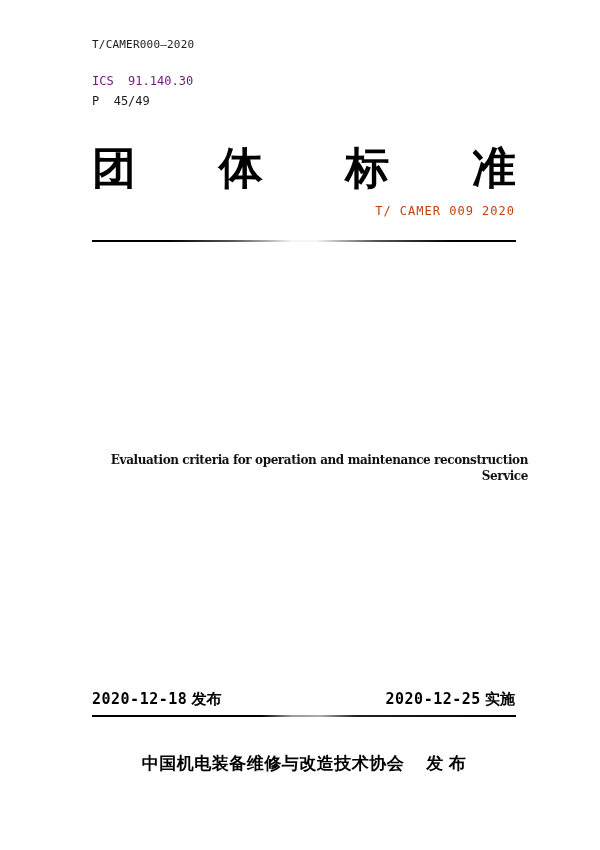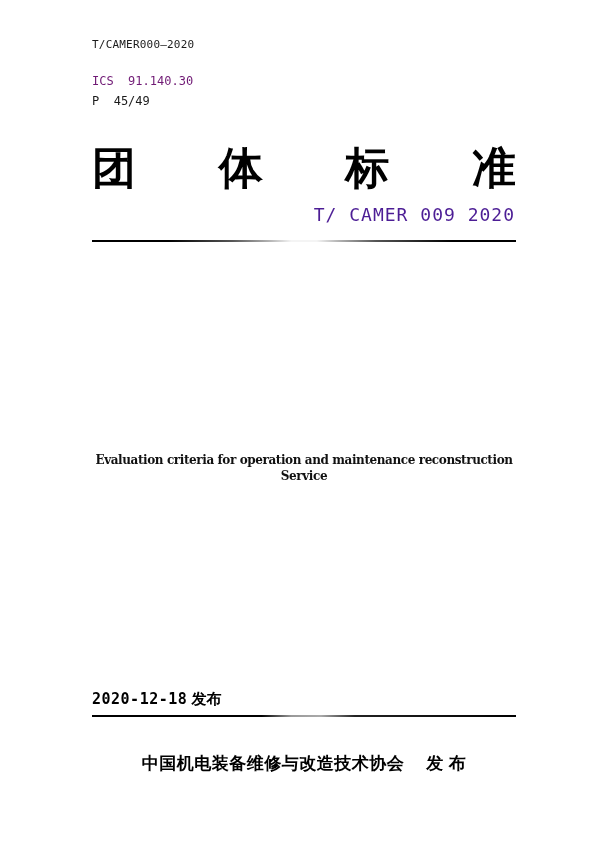--- a/index.html
+++ b/index.html
@@ -55,23 +55,23 @@
     font-size: 44px;
     font-weight: bold;
     line-height: 1;
     font-family: "Liberation Sans", sans-serif;
   }
   .std-number {
     position: absolute;
     right: 85px;
     top: 204px;
     font-family: "DejaVu Sans Mono", monospace;
-    font-size: 18px;
+    font-size: 12px;
     letter-spacing: 1px;
-    color: #4c1d95;
+    color: #c2410c;
     margin-left: 8px;
   }
   .rule-top {
     position: absolute;
     left: 92px;
     top: 240px;
     width: 424px;
     height: 2px;
     background: linear-gradient(90deg,
       #000 0%, #000 18%, #555 33%, #b5b5b5 42%,
@@ -99,21 +99,21 @@
     font-size: 28px;
     font-weight: bold;
     letter-spacing: 1px;
     line-height: 1.2;
   }
   .title-en {
     position: absolute;
     left: 80px;
     top: 452px;
     width: 448px;
-    text-align: center;
+    text-align: right;
     font-family: "DejaVu Serif", serif;
     font-size: 12px;
     font-weight: bold;
     letter-spacing: -0.4px;
     line-height: 1.35;
     color: #111;
   }
   
   .issue {
     position: absolute;
@@ -186,18 +186,19 @@
   <div class="rule-top"></div>
 
 
 
   <div class="title-en">
     <div>Evaluation criteria for operation and maintenance reconstruction Service</div>
   </div>
 
   <div class="issue"><span class="date-num">2020-12-18</span> <span>发布</span></div>
 
+  <div class="impl"><span class="date-num">2020-12-25</span> <span>实施</span></div>
 
   <div class="rule-bottom"></div>
 
   <div class="publisher"><span>中国机电装备维修与改造技术协会</span><span class="pub-label">发 布</span></div>
 
 </div>
 
 </body></html>

